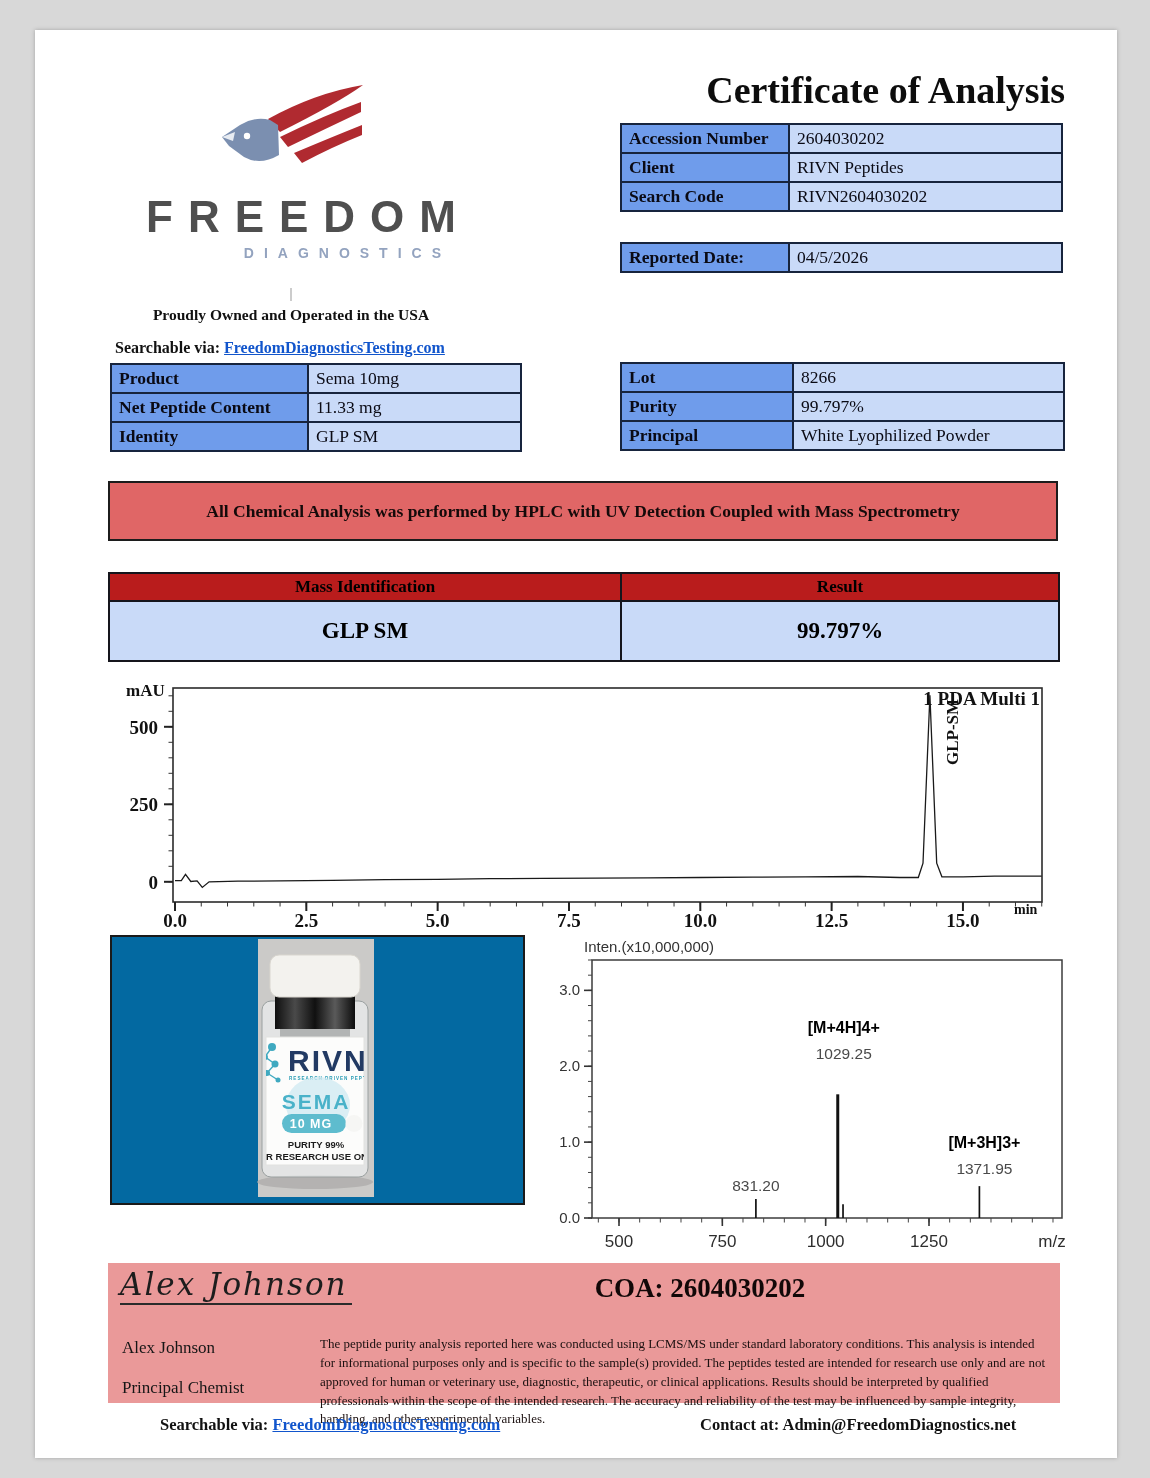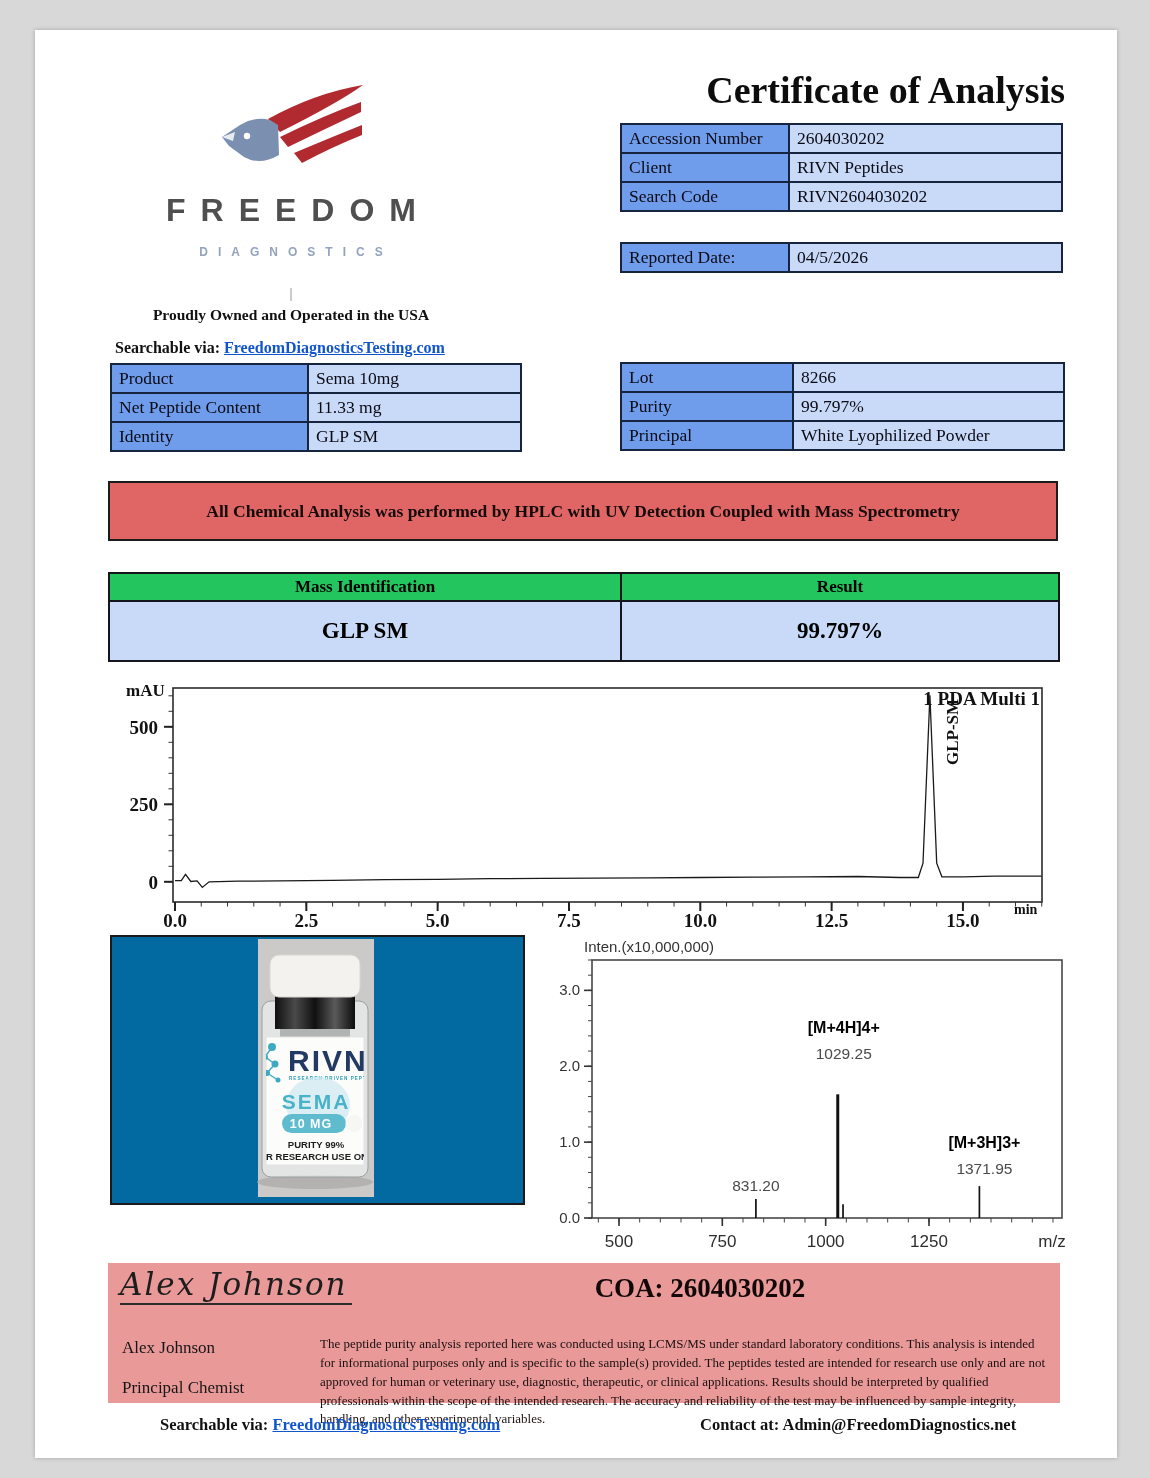--- a/index.html
+++ b/index.html
@@ -2,44 +2,44 @@
 <html><head>
 <meta charset="utf-8">
 <style>
   * { margin:0; padding:0; box-sizing:border-box; }
   html,body { width:1150px; height:1478px; }
   body { background:#d8d8d8; position:relative; font-family:"Liberation Serif", serif; overflow:hidden; }
   .page { position:absolute; left:35px; top:30px; width:1082px; height:1428px; background:#ffffff; box-shadow:0 0 4px rgba(0,0,0,.25); }
   .abs { position:absolute; }
 
   
-  .brand-word { left:96px; top:162px; width:320px; text-align:center;
-    font-family:"Liberation Sans", sans-serif; font-weight:bold; font-size:32px;
+  .brand-word { left:96px; top:162px; width:320px; text-align:right;
+    font-family:"Liberation Sans", sans-serif; font-weight:bold; font-size:44px;
     letter-spacing:15px; color:#4f4f4f; white-space:nowrap; text-indent:15px;}
-  .brand-sub { left:96px; top:215px; width:320px; text-align:center;
-    font-family:"Liberation Sans", sans-serif; font-weight:bold; font-size:12px;
+  .brand-sub { left:96px; top:215px; width:320px; text-align:right;
+    font-family:"Liberation Sans", sans-serif; font-weight:bold; font-size:14px;
     letter-spacing:10px; color:#93a3bf; white-space:nowrap; text-indent:10px;}
   .divider-tick { left:255px; top:258px; width:2px; height:13px; background:#cccccc; }
   .tagline { left:66px; top:276px; width:380px; text-align:center; font-weight:bold; font-size:15.5px; color:#111; }
   .search-line { left:80px; top:309px; font-weight:bold; font-size:16px; color:#111; }
   a.doc-link { color:#1155cc; text-decoration:underline; font-weight:bold; }
   .doc-title { left:585px; top:38px; width:445px; text-align:right; font-weight:bold; font-size:38px; color:#0d0d0d; }
 
   
   table.tbl { position:absolute; border-collapse:collapse; font-size:17.5px; color:#0a0a14; table-layout:fixed; }
   table.tbl td { border:2px solid #17243d; height:29px; padding:0 7px; overflow:hidden; white-space:nowrap; }
-  table.tbl td.h { background:#6f9ceb; font-weight:normal; }
+  table.tbl td.h { background:#6f9ceb; font-weight:bold; }
   table.tbl td.v { background:#c9daf8;margin-left:24px; }
 
   .banner { left:73px; top:451px; width:950px; height:60px; background:#e06666; border:2px solid #1c1c1c;
     display:flex; align-items:center; justify-content:center; font-weight:bold; font-size:17.5px; color:#140a0a; }
 
   table.result { position:absolute; left:73px; top:542px; width:952px; border-collapse:collapse; table-layout:fixed; }
   table.result td { border:2px solid #15151c; text-align:center; }
-  table.result tr.hd td { background:#22c55e; height:28px; font-weight:bold; font-size:17px; }
+  table.result tr.hd td { background:#b91c1c; height:28px; font-weight:bold; font-size:17px; }
   table.result tr.bd td { background:#c9daf8; height:60px; font-weight:bold; font-size:23px; }
 
   
   .ct { font-family:"Liberation Serif", serif; font-weight:bold; font-size:19px; fill:#111; }
   .ct-med { font-family:"Liberation Serif", serif; font-weight:bold; font-size:17px; fill:#111; }
   .ct-sm { font-family:"Liberation Serif", serif; font-weight:bold; font-size:14px; fill:#111; }
   .mt { font-family:"Liberation Sans", sans-serif; font-size:15px; fill:#333; }
   .mt-big { font-family:"Liberation Sans", sans-serif; font-size:17px; fill:#2e2e2e; }
   .mt-num { font-family:"Liberation Sans", sans-serif; font-size:15.5px; fill:#4a4a4a; }
   .mt-ann { font-family:"Liberation Sans", sans-serif; font-size:16px; font-weight:bold; fill:#000; }

